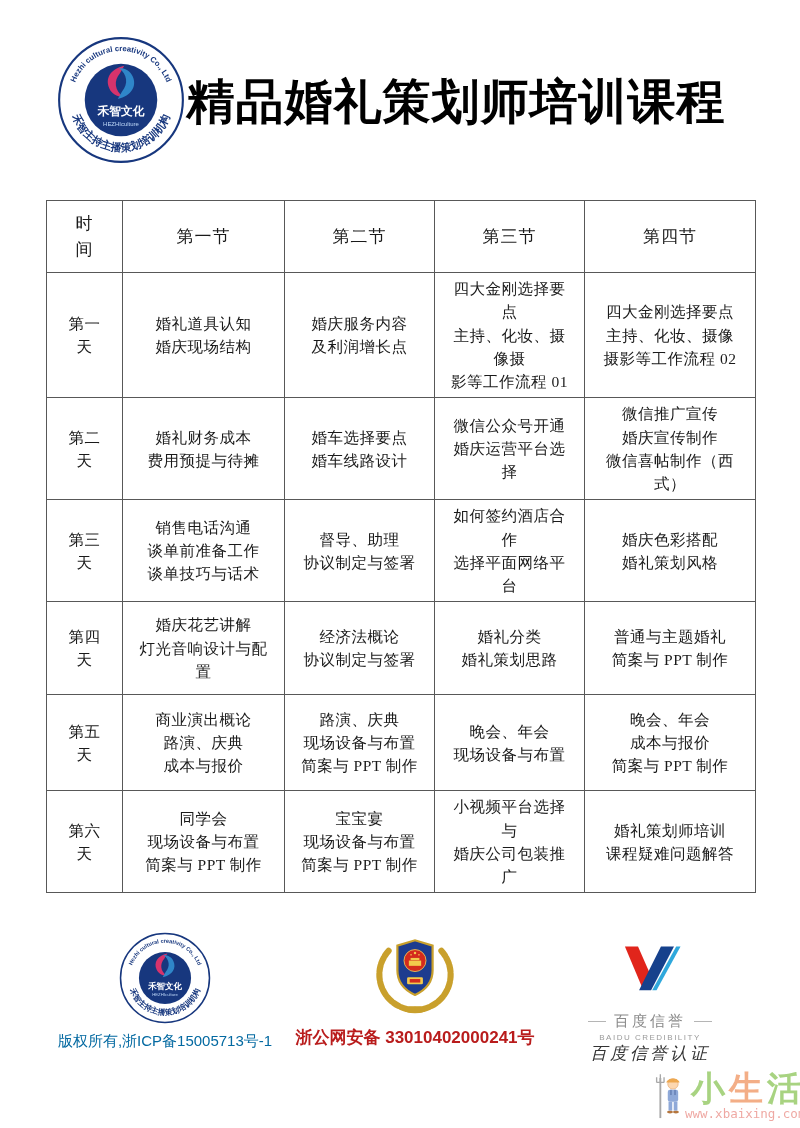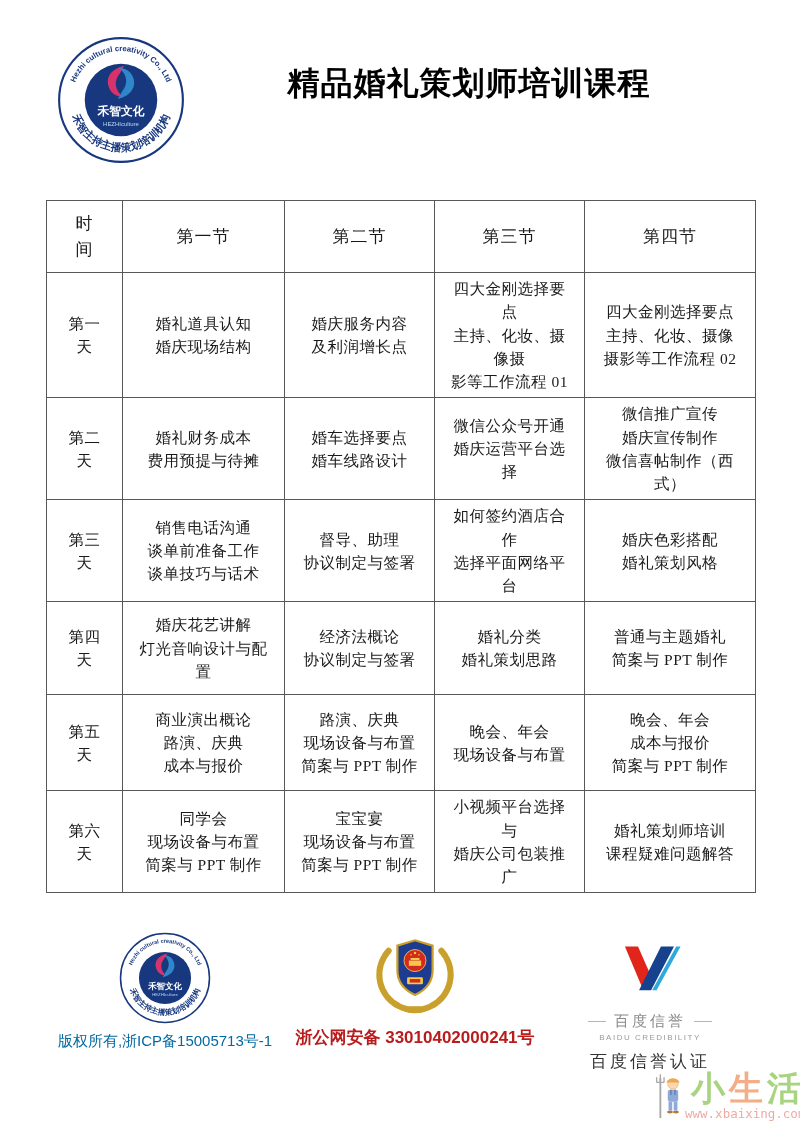--- a/index.html
+++ b/index.html
@@ -19,29 +19,28 @@
     position: absolute;
     left: 57px; top: 36px;
     width: 128px; height: 128px;
   }
   .logo-small {
     position: relative;
     width: 92px; height: 92px;
   }
   .page-title {
     position: absolute;
-    left: 182px; top: 62px;
+    left: 182px; top: 70px;
     width: 548px;
     text-align: center;
-    font-size: 32px;
+    font-size: 48px;
     font-weight: 700;
     letter-spacing: 1px;
     color: #000;
     white-space: nowrap;
-    margin-left: 13px;
   }
 
   
   table.schedule {
     position: absolute;
     left: 46px; top: 200px;
     width: 709px;
     border-collapse: collapse;
     table-layout: fixed;
   }
@@ -109,26 +108,26 @@
     background: #b5b5b5;
   }
   .baidu-en {
     font-family: "Liberation Sans", "DejaVu Sans", sans-serif;
     font-size: 8px;
     letter-spacing: 1.5px;
     color: #9a9a9a;
     margin-top: 2px;
   }
   .baidu-cert {
-    margin-top: 8px;
     font-family: "Liberation Sans", "DejaVu Sans", sans-serif;
     font-size: 17px;
     color: #333;
     letter-spacing: 3px;
     white-space: nowrap;
+    font-style: italic;
   }
 
   
   .watermark {
     position: absolute;
     left: 655px; top: 1070px;
     width: 142px; height: 56px;
   }
   .wm-farmer { position: absolute; left: 0; top: 2px; }
   .wm-text {

